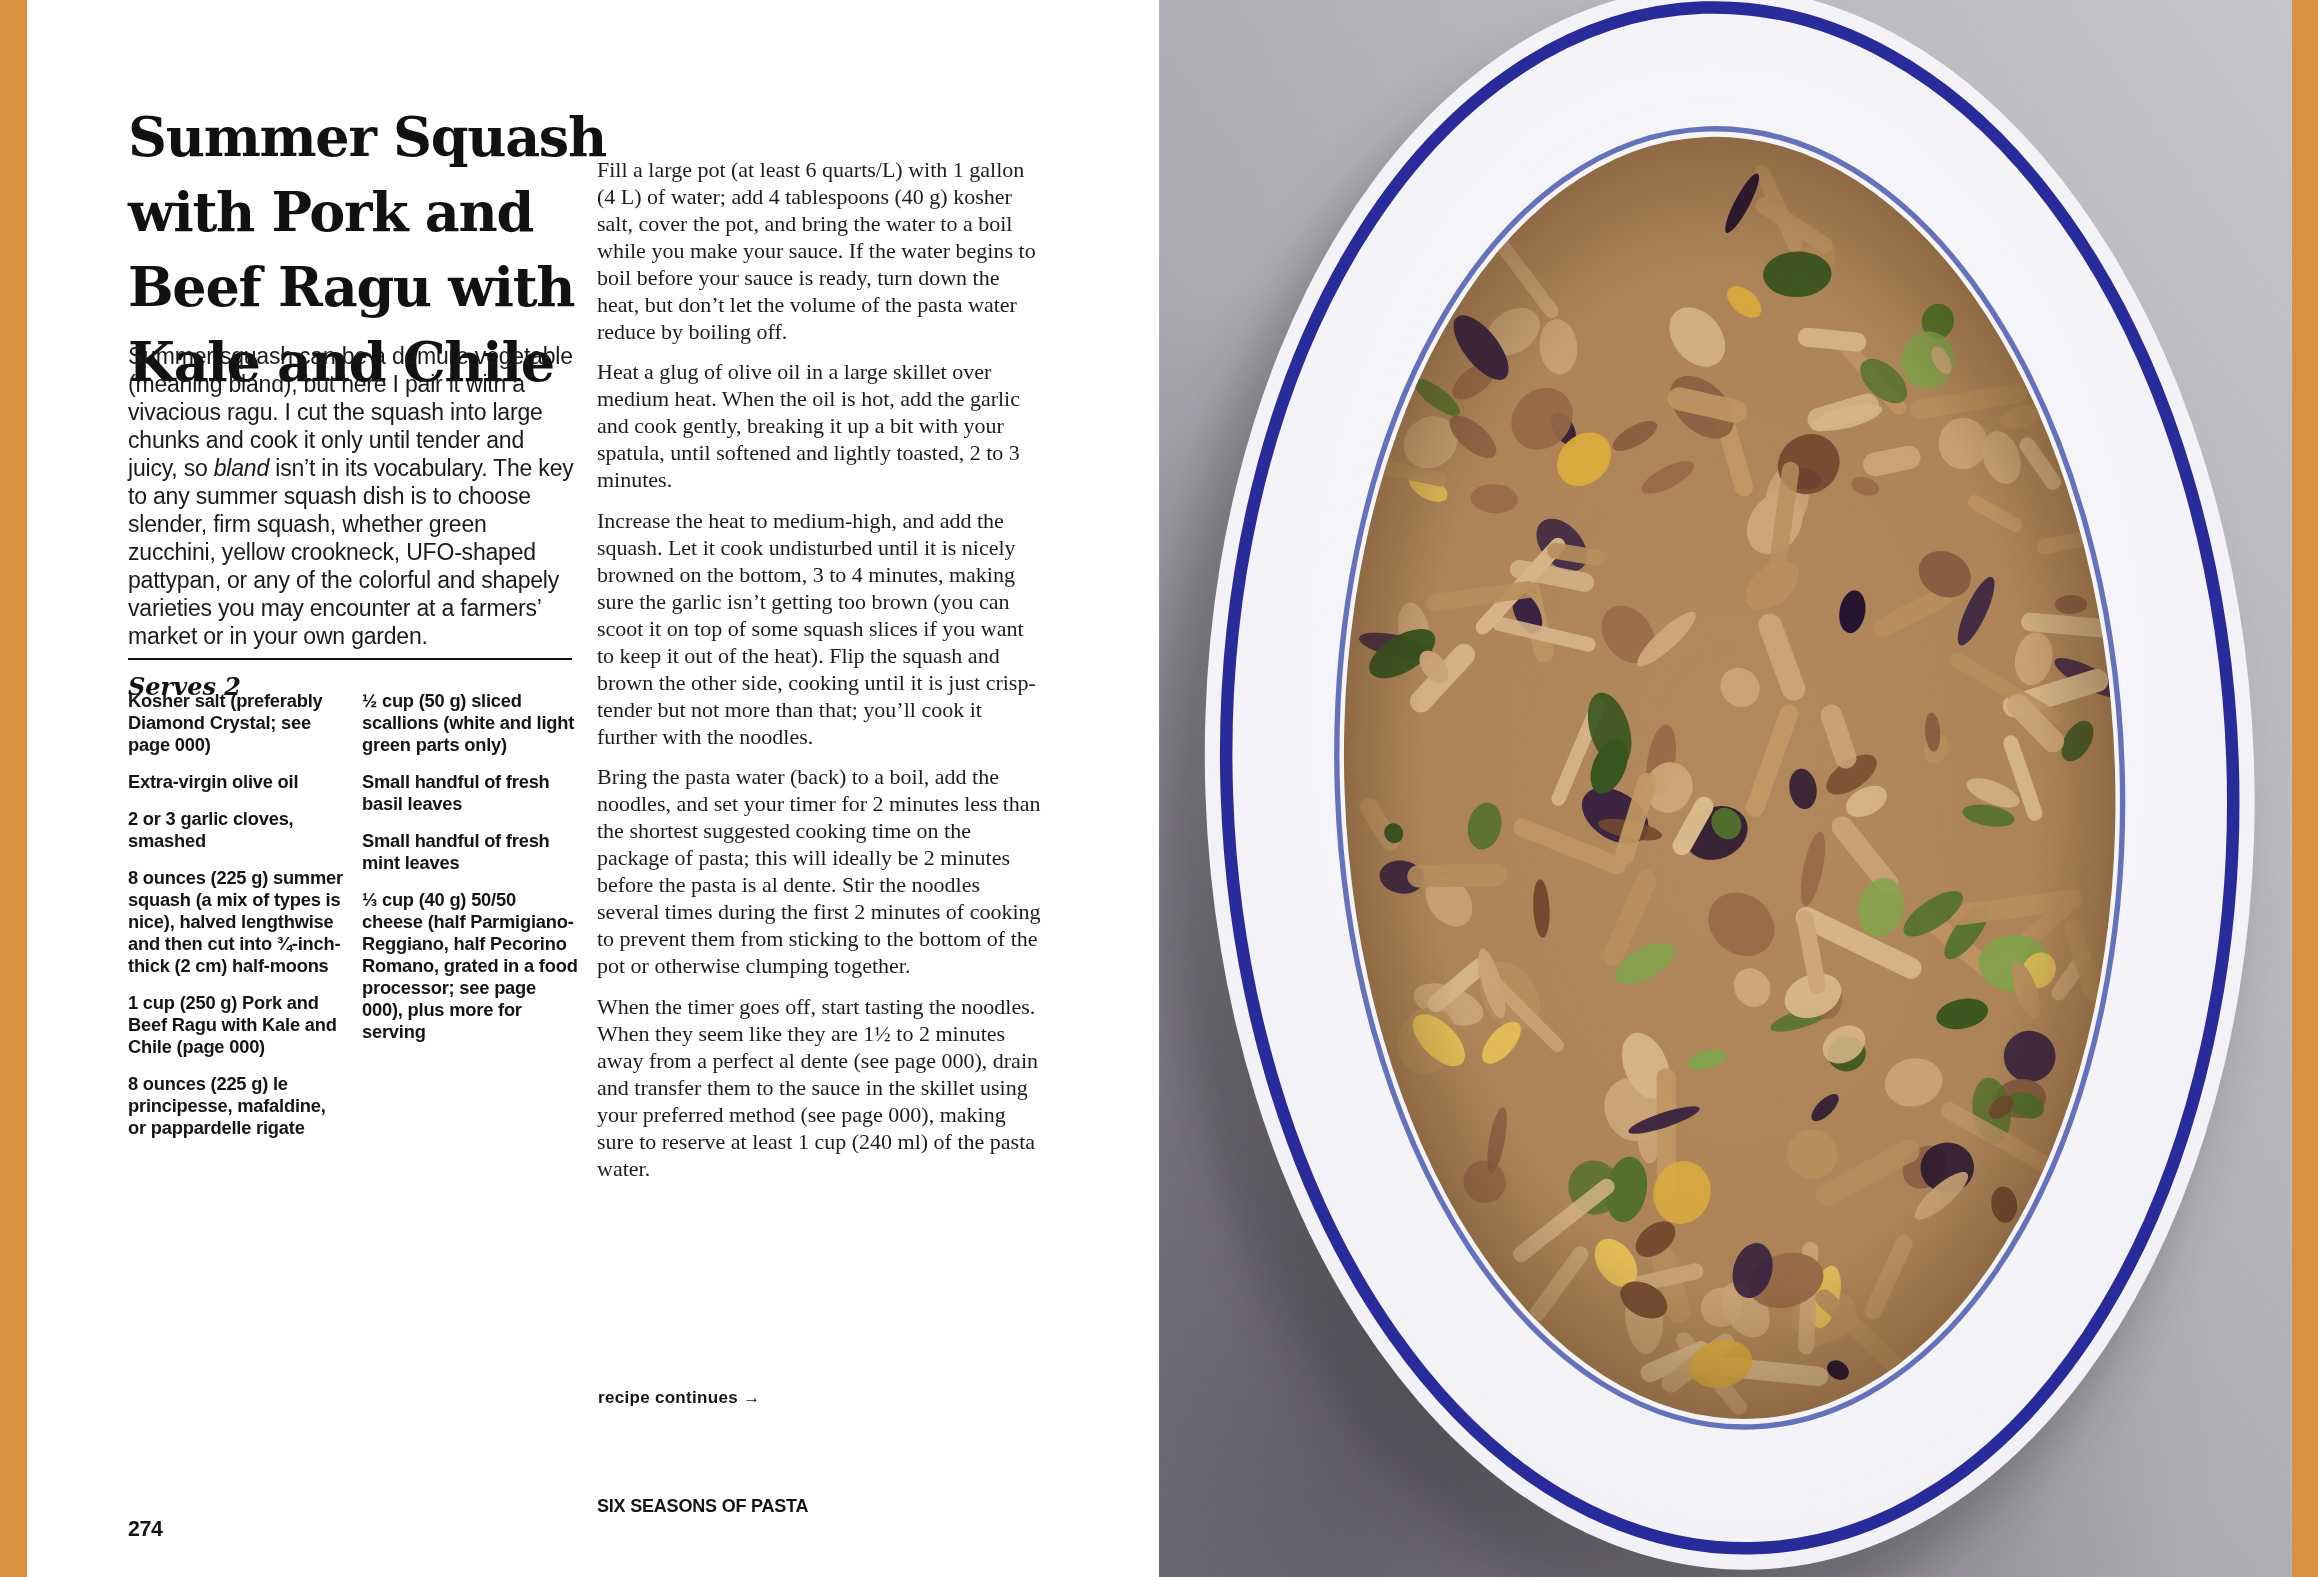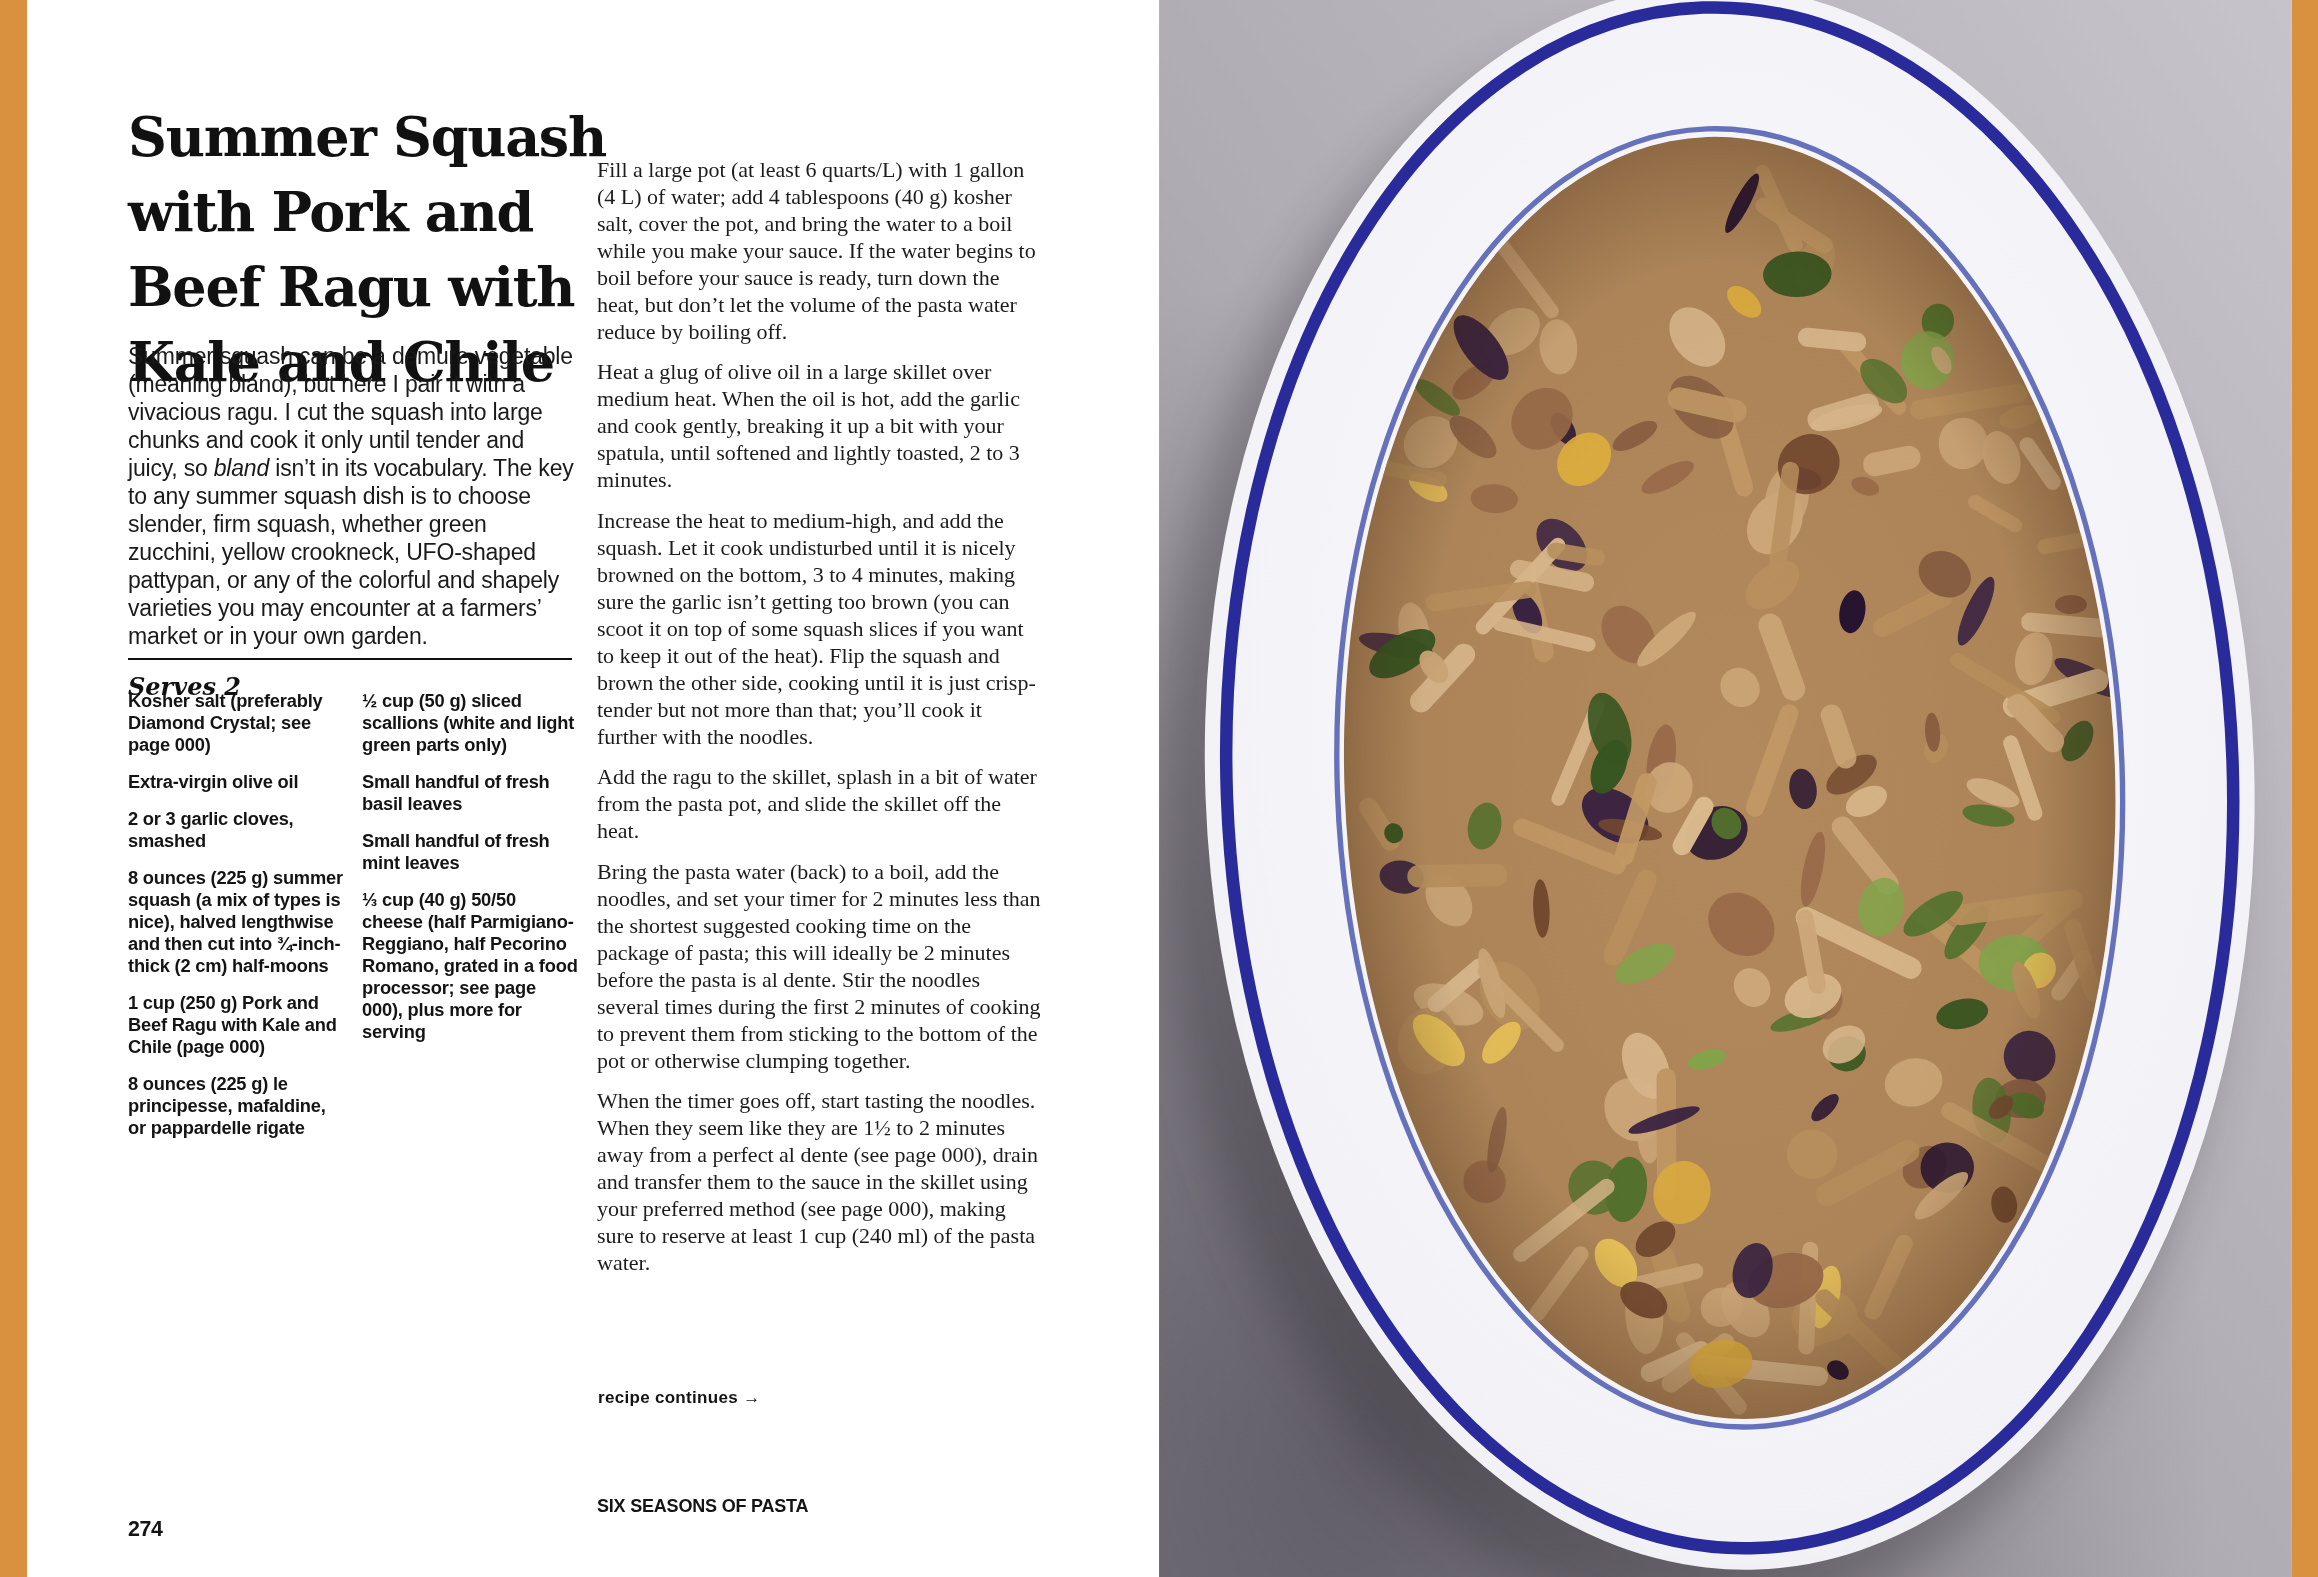--- a/index.html
+++ b/index.html
@@ -122,21 +122,20 @@
       <p>Small handful of fresh basil leaves</p>
       <p>Small handful of fresh mint leaves</p>
       <p>⅓ cup (40 g) 50/50 cheese (half Parmigiano-Reggiano, half Pecorino Romano, grated in a food processor; see page 000), plus more for serving</p>
     </div>
   </div>
 
   <div class="steps">
     <p>Fill a large pot (at least 6 quarts/L) with 1 gallon (4 L) of water; add 4 tablespoons (40 g) kosher salt, cover the pot, and bring the water to a boil while you make your sauce. If the water begins to boil before your sauce is ready, turn down the heat, but don’t let the volume of the pasta water reduce by boiling off.</p>
     <p>Heat a glug of olive oil in a large skillet over medium heat. When the oil is hot, add the garlic and cook gently, breaking it up a bit with your spatula, until softened and lightly toasted, 2 to 3 minutes.</p>
     <p>Increase the heat to medium-high, and add the squash. Let it cook undisturbed until it is nicely browned on the bottom, 3 to 4 minutes, making sure the garlic isn’t getting too brown (you can scoot it on top of some squash slices if you want to keep it out of the heat). Flip the squash and brown the other side, cooking until it is just crisp-tender but not more than that; you’ll cook it further with the noodles.</p>
-    <p>Add the ragu to the skillet, splash in a bit of water from the pasta pot, and slide the skillet off the heat.</p>
     <p>Bring the pasta water (back) to a boil, add the noodles, and set your timer for 2 minutes less than the shortest suggested cooking time on the package of pasta; this will ideally be 2 minutes before the pasta is al dente. Stir the noodles several times during the first 2 minutes of cooking to prevent them from sticking to the bottom of the pot or otherwise clumping together.</p>
     <p>When the timer goes off, start tasting the noodles. When they seem like they are 1½ to 2 minutes away from a perfect al dente (see page 000), drain and transfer them to the sauce in the skillet using your preferred method (see page 000), making sure to reserve at least 1 cup (240 ml) of the pasta water.</p>
   </div>
 
   <div class="continues"><span>recipe continues</span><span class="arrow">→</span></div>
 
   <div class="page-number">274</div>
   <div class="book-title">SIX SEASONS OF PASTA</div>
 
   <div class="photo">

